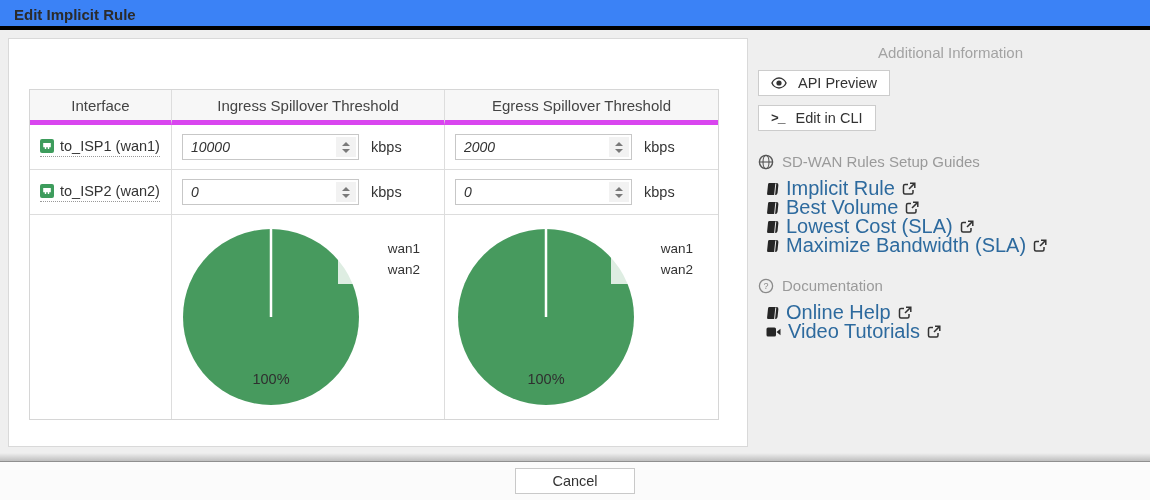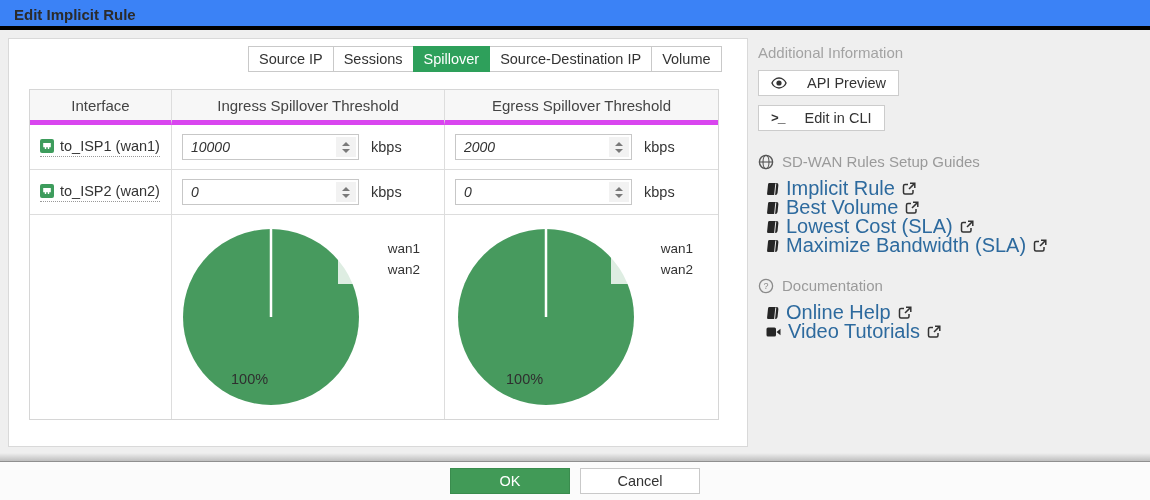--- a/index.html
+++ b/index.html
@@ -36,26 +36,26 @@
   .spinner { width:20px; margin:2px; background:#f2f2f2; display:flex; flex-direction:column; align-items:center; justify-content:center; gap:3px; cursor:pointer; }
   .chev-up { width:0; height:0; border-left:4px solid transparent; border-right:4px solid transparent; border-bottom:4px solid #7a7a7a; }
   .chev-down { width:0; height:0; border-left:4px solid transparent; border-right:4px solid transparent; border-top:4px solid #7a7a7a; }
   .unit { margin-left:12px; font-size:14.5px; color:#333; }
 
   
   .pie-svg { position:absolute; left:0; top:0; }
   .pie-legend { position:absolute; top:19px; width:90px; background:rgba(255,255,255,0.82); padding:4px 8px; text-align:right; font-size:13.5px; line-height:21px; color:#333; }
   .legend-1 { left:166px; }
   .legend-2 { left:166px; }
-  .pie-pct { position:absolute; width:80px; top:156px; font-size:14.5px; color:#2f2f2f; }
-
-  
-  .sidebar { position:absolute; left:758px; top:44px; width:385px; }
+  .pie-pct { position:absolute; width:80px; text-align:center; top:156px; font-size:14.5px; color:#2f2f2f; }
+
+  
+  .sidebar { position:absolute; left:758px; top:44px; width:385px;text-align:center; }
   .side-title { font-size:15px; color:#a3a3a3; }
-  .side-btn { display:flex; width:max-content; align-items:center; gap:20px; background:#fff; border:1px solid #ccc; height:26px; padding:0 12px; font-size:14.5px; color:#333; margin-top:9px; cursor:pointer; }
+  .side-btn { display:flex; width:max-content; align-items:center; gap:11px; background:#fff; border:1px solid #ccc; height:26px; padding:0 12px; font-size:14.5px; color:#333; margin-top:9px; cursor:pointer; }
   .side-btn:first-of-type { margin-top:15px; }
   .section-head { display:flex; align-items:center; gap:8px; font-size:15px; color:#9a9a9a; margin-top:22px; }
   .link-list { margin-top:9px; margin-left:8px; }
   .side-link { display:flex; align-items:center; gap:7px; height:19px; font-size:20px; cursor:pointer; }
   .side-link .lbl { color:#2d6a9e; }
   .icon { display:inline-flex; align-items:center; justify-content:center; }
   .term-glyph { font-family:"Liberation Mono","DejaVu Sans Mono",monospace; font-size:13px; font-weight:bold; color:#333; letter-spacing:-1px; }
 
   
   .footer-shadow { position:absolute; left:0; right:0; bottom:39px; height:8px; background:linear-gradient(to bottom, rgba(0,0,0,0), rgba(0,0,0,0.20)); }
@@ -66,27 +66,20 @@
 </style>
 </head>
 <body>
 
 <div class="titlebar">
   <span class="title">Edit Implicit Rule</span>
 </div>
 
 <div class="panel">
 
-  <div class="tabs">
-    <div class="tab">Source IP</div>
-    <div class="tab">Sessions</div>
-    <div class="tab active">Spillover</div>
-    <div class="tab">Source-Destination IP</div>
-    <div class="tab">Volume</div>
-  </div>
 
   <div class="grid">
 
     <div class="cell hcell">Interface</div>
     <div class="cell hcell">Ingress Spillover Threshold</div>
     <div class="cell hcell">Egress Spillover Threshold</div>
 
     <div class="cell rcell">
       <span class="if-label">
         <svg class="port-icon" viewBox="0 0 14 14">
@@ -308,15 +301,14 @@
             <path d="M8 1.2 h4.8 v4.8" fill="none" stroke="#333" stroke-width="1.5"></path>
             <line x1="12.4" y1="1.6" x2="7" y2="7" stroke="#333" stroke-width="1.5"></line>
           </svg>
         </span>
     </div>
   </div>
 </div>
 
 <div class="footer-shadow"></div>
 <div class="footer">
-  <div class="btn btn-ok">OK</div>
   <div class="btn btn-cancel">Cancel</div>
 </div>
 
 </body></html>

